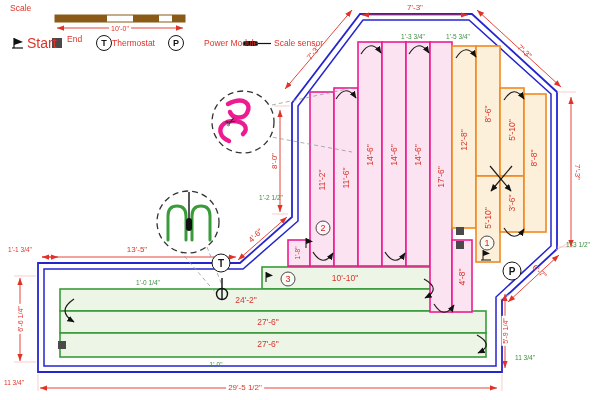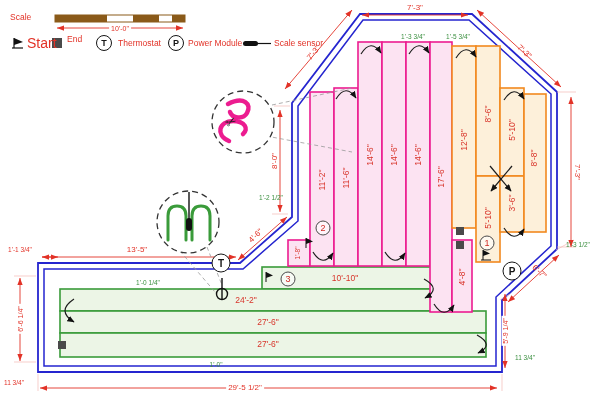--- a/index.html
+++ b/index.html
@@ -167,28 +167,28 @@
     <line x1="481" y1="260" x2="491" y2="260" stroke="#111" stroke-width="1"></line>
   </g>
 
   <g fill="#4a4a4a">
     <rect x="456" y="227" width="8" height="8"></rect>
     <rect x="456" y="241" width="8" height="8"></rect>
     <rect x="58" y="341" width="8" height="8"></rect>
   </g>
 </svg>
 
-<div class="lbl-l red" style="left:10px;top:17px;font-size:8.5px">Scale</div>
+<div class="lbl-l red" style="left:10px;top:8px;font-size:8.5px">Scale</div>
 <div class="lbl red bg" style="left:120px;top:28px;font-size:7px">10'-0"</div>
 <div class="lbl-l red" style="left:27px;top:43px;font-size:14px">Start</div>
 <div class="lbl-l red" style="left:67px;top:39px;font-size:8.5px">End</div>
 <div class="symcirc" style="left:104px;top:43px;width:14px;height:14px;line-height:14px;font-size:9px">T</div>
-<div class="lbl-l red" style="left:118px;top:43px;font-size:8.5px">Thermostat</div>
+<div class="lbl-l red" style="left:112px;top:43px;font-size:8.5px">Thermostat</div>
 <div class="symcirc" style="left:176px;top:43px;width:14px;height:14px;line-height:14px;font-size:9px">P</div>
-<div class="lbl-l red" style="left:188px;top:43px;font-size:8.5px">Power Module</div>
+<div class="lbl-l red" style="left:204px;top:43px;font-size:8.5px">Power Module</div>
 <div class="lbl-l red" style="left:274px;top:43px;font-size:8.5px">Scale sensor</div>
 
 <div class="lbl red" style="left:415px;top:8px">7'-3"</div>
 <div class="lbl red" style="left:314px;top:53px;transform:translate(-50%,-50%) rotate(-50deg)">7'-3"</div>
 <div class="lbl red" style="left:524px;top:52px;transform:translate(-50%,-50%) rotate(43deg)">7'-3"</div>
 <div class="lbl red bg" style="left:577px;top:172px;transform:translate(-50%,-50%) rotate(90deg)">7'-3"</div>
 <div class="lbl red" style="left:539px;top:272px;transform:translate(-50%,-50%) rotate(43deg)">6'-7"</div>
 <div class="lbl red bg" style="left:505px;top:331px;font-size:7px;transform:translate(-50%,-50%) rotate(-90deg)">5'-9 1/4"</div>
 <div class="lbl red bg" style="left:245px;top:388px">29'-5 1/2"</div>
 <div class="lbl red bg" style="left:20px;top:319px;font-size:7px;transform:translate(-50%,-50%) rotate(-90deg)">6'-6 1/4"</div>

